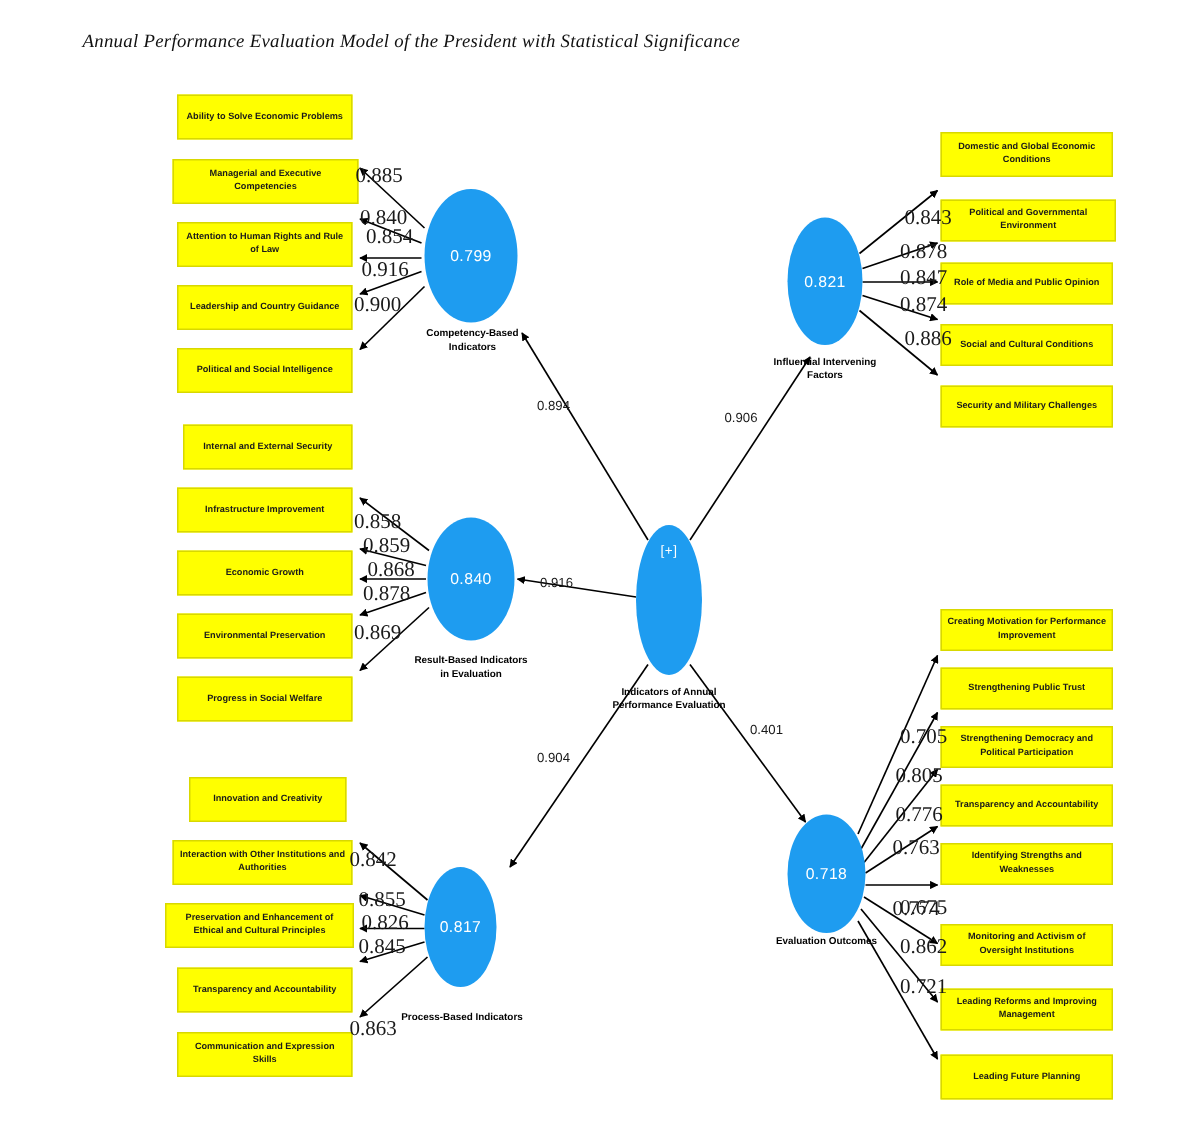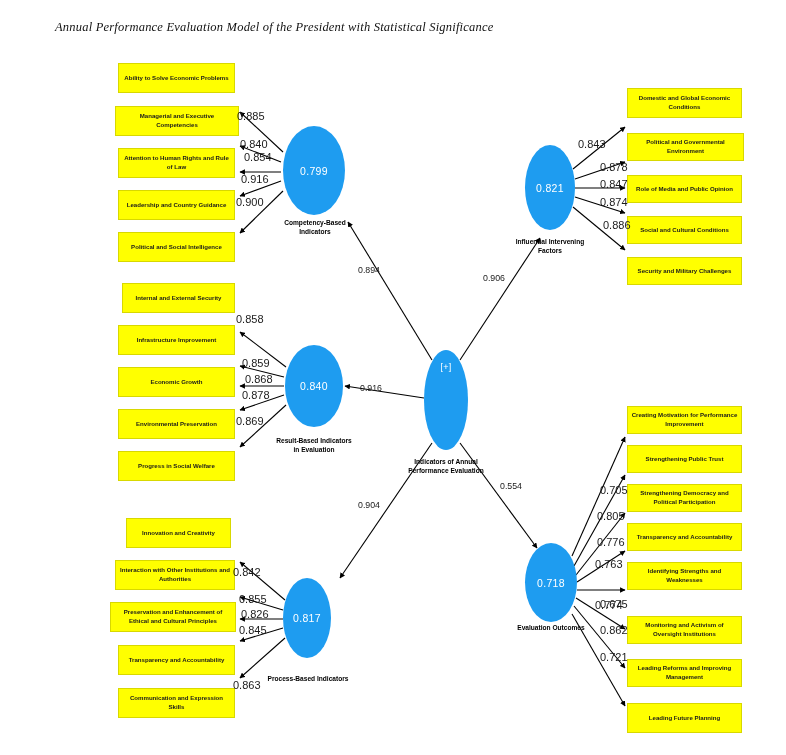--- a/index.html
+++ b/index.html
@@ -67,23 +67,23 @@
   .lv-label {
     position: absolute;
     font-size: 6.6px;
     font-weight: bold;
     color: #000000;
     text-align: center;
     line-height: 1.35;
   }
   .coef {
     position: absolute;
-    font-size: 11px;
+    font-size: 14px;
     color: #1a1a1a;
-    font-family: Liberation Sans, sans-serif;
+    font-family: Liberation Serif, serif;
     white-space: nowrap;
     background: transparent;
   }
   .path-coef {
     position: absolute;
     font-size: 8.8px;
     color: #1a1a1a;
     white-space: nowrap;
   }
 </style>
@@ -169,21 +169,21 @@
   <div>Indicators</div>
 </div>
 <div class="path-coef" style="left:358px; top:265px;">0.894</div>
 
 <div class="ind-box" style="left:122px; top:283px; width:113px; height:30px;">Internal and External Security</div>
 <div class="ind-box" style="left:118px; top:325px; width:117px; height:30px;">Infrastructure Improvement</div>
 <div class="ind-box" style="left:118px; top:367px; width:117px; height:30px;">Economic Growth</div>
 <div class="ind-box" style="left:118px; top:409px; width:117px; height:30px;">Environmental Preservation</div>
 <div class="ind-box" style="left:118px; top:451px; width:117px; height:30px;">Progress in Social Welfare</div>
 
-<div class="coef" style="left:236px; top:313px;">0.858</div>
+<div class="coef" style="left:236px; top:341px;">0.858</div>
 <div class="coef" style="left:242px; top:357px;">0.859</div>
 <div class="coef" style="left:245px; top:373px;">0.868</div>
 <div class="coef" style="left:242px; top:389px;">0.878</div>
 <div class="coef" style="left:236px; top:415px;">0.869</div>
 
 <div class="ellipse" style="left:285px; top:345px; width:58px; height:82px;">0.840</div>
 <div class="lv-label" style="left:261px; top:437px; width:106px;">
   <div>Result-Based Indicators</div>
   <div>in Evaluation</div>
 </div>
@@ -213,21 +213,21 @@
   <div>Indicators of Annual</div>
   <div>Performance Evaluation</div>
 </div>
 
 <div class="ind-box" style="left:627px; top:88px; width:115px; height:30px;">Domestic and Global Economic Conditions</div>
 <div class="ind-box" style="left:627px; top:133px; width:117px; height:28px;">Political and Governmental Environment</div>
 <div class="ind-box" style="left:627px; top:175px; width:115px; height:28px;">Role of Media and Public Opinion</div>
 <div class="ind-box" style="left:627px; top:216px; width:115px; height:28px;">Social and Cultural Conditions</div>
 <div class="ind-box" style="left:627px; top:257px; width:115px; height:28px;">Security and Military Challenges</div>
 
-<div class="coef" style="left:578px; top:138px;">0.843</div>
+<div class="coef" style="left:603px; top:138px;">0.843</div>
 <div class="coef" style="left:600px; top:161px;">0.878</div>
 <div class="coef" style="left:600px; top:178px;">0.847</div>
 <div class="coef" style="left:600px; top:196px;">0.874</div>
 <div class="coef" style="left:603px; top:219px;">0.886</div>
 
 <div class="ellipse" style="left:525px; top:145px; width:50px; height:85px;">0.821</div>
 <div class="lv-label" style="left:502px; top:238px; width:96px;">
   <div>Influential Intervening</div>
   <div>Factors</div>
 </div>
@@ -249,13 +249,13 @@
 <div class="coef" style="left:595px; top:575px;margin-top:24px;">0.774</div>
 <div class="coef" style="left:600px; top:598px;">0.675</div>
 <div class="coef" style="left:600px; top:624px;">0.862</div>
 <div class="coef" style="left:600px; top:651px;">0.721</div>
 
 <div class="ellipse" style="left:525px; top:543px; width:52px; height:79px;">0.718</div>
 <div class="lv-label" style="left:498px; top:624px; width:106px;">
   <div>Evaluation Outcomes</div>
   <div></div>
 </div>
-<div class="path-coef" style="left:500px; top:481px;">0.554</div>
+<div class="path-coef" style="left:500px; top:481px;">0.401</div>
 
 </body></html>

